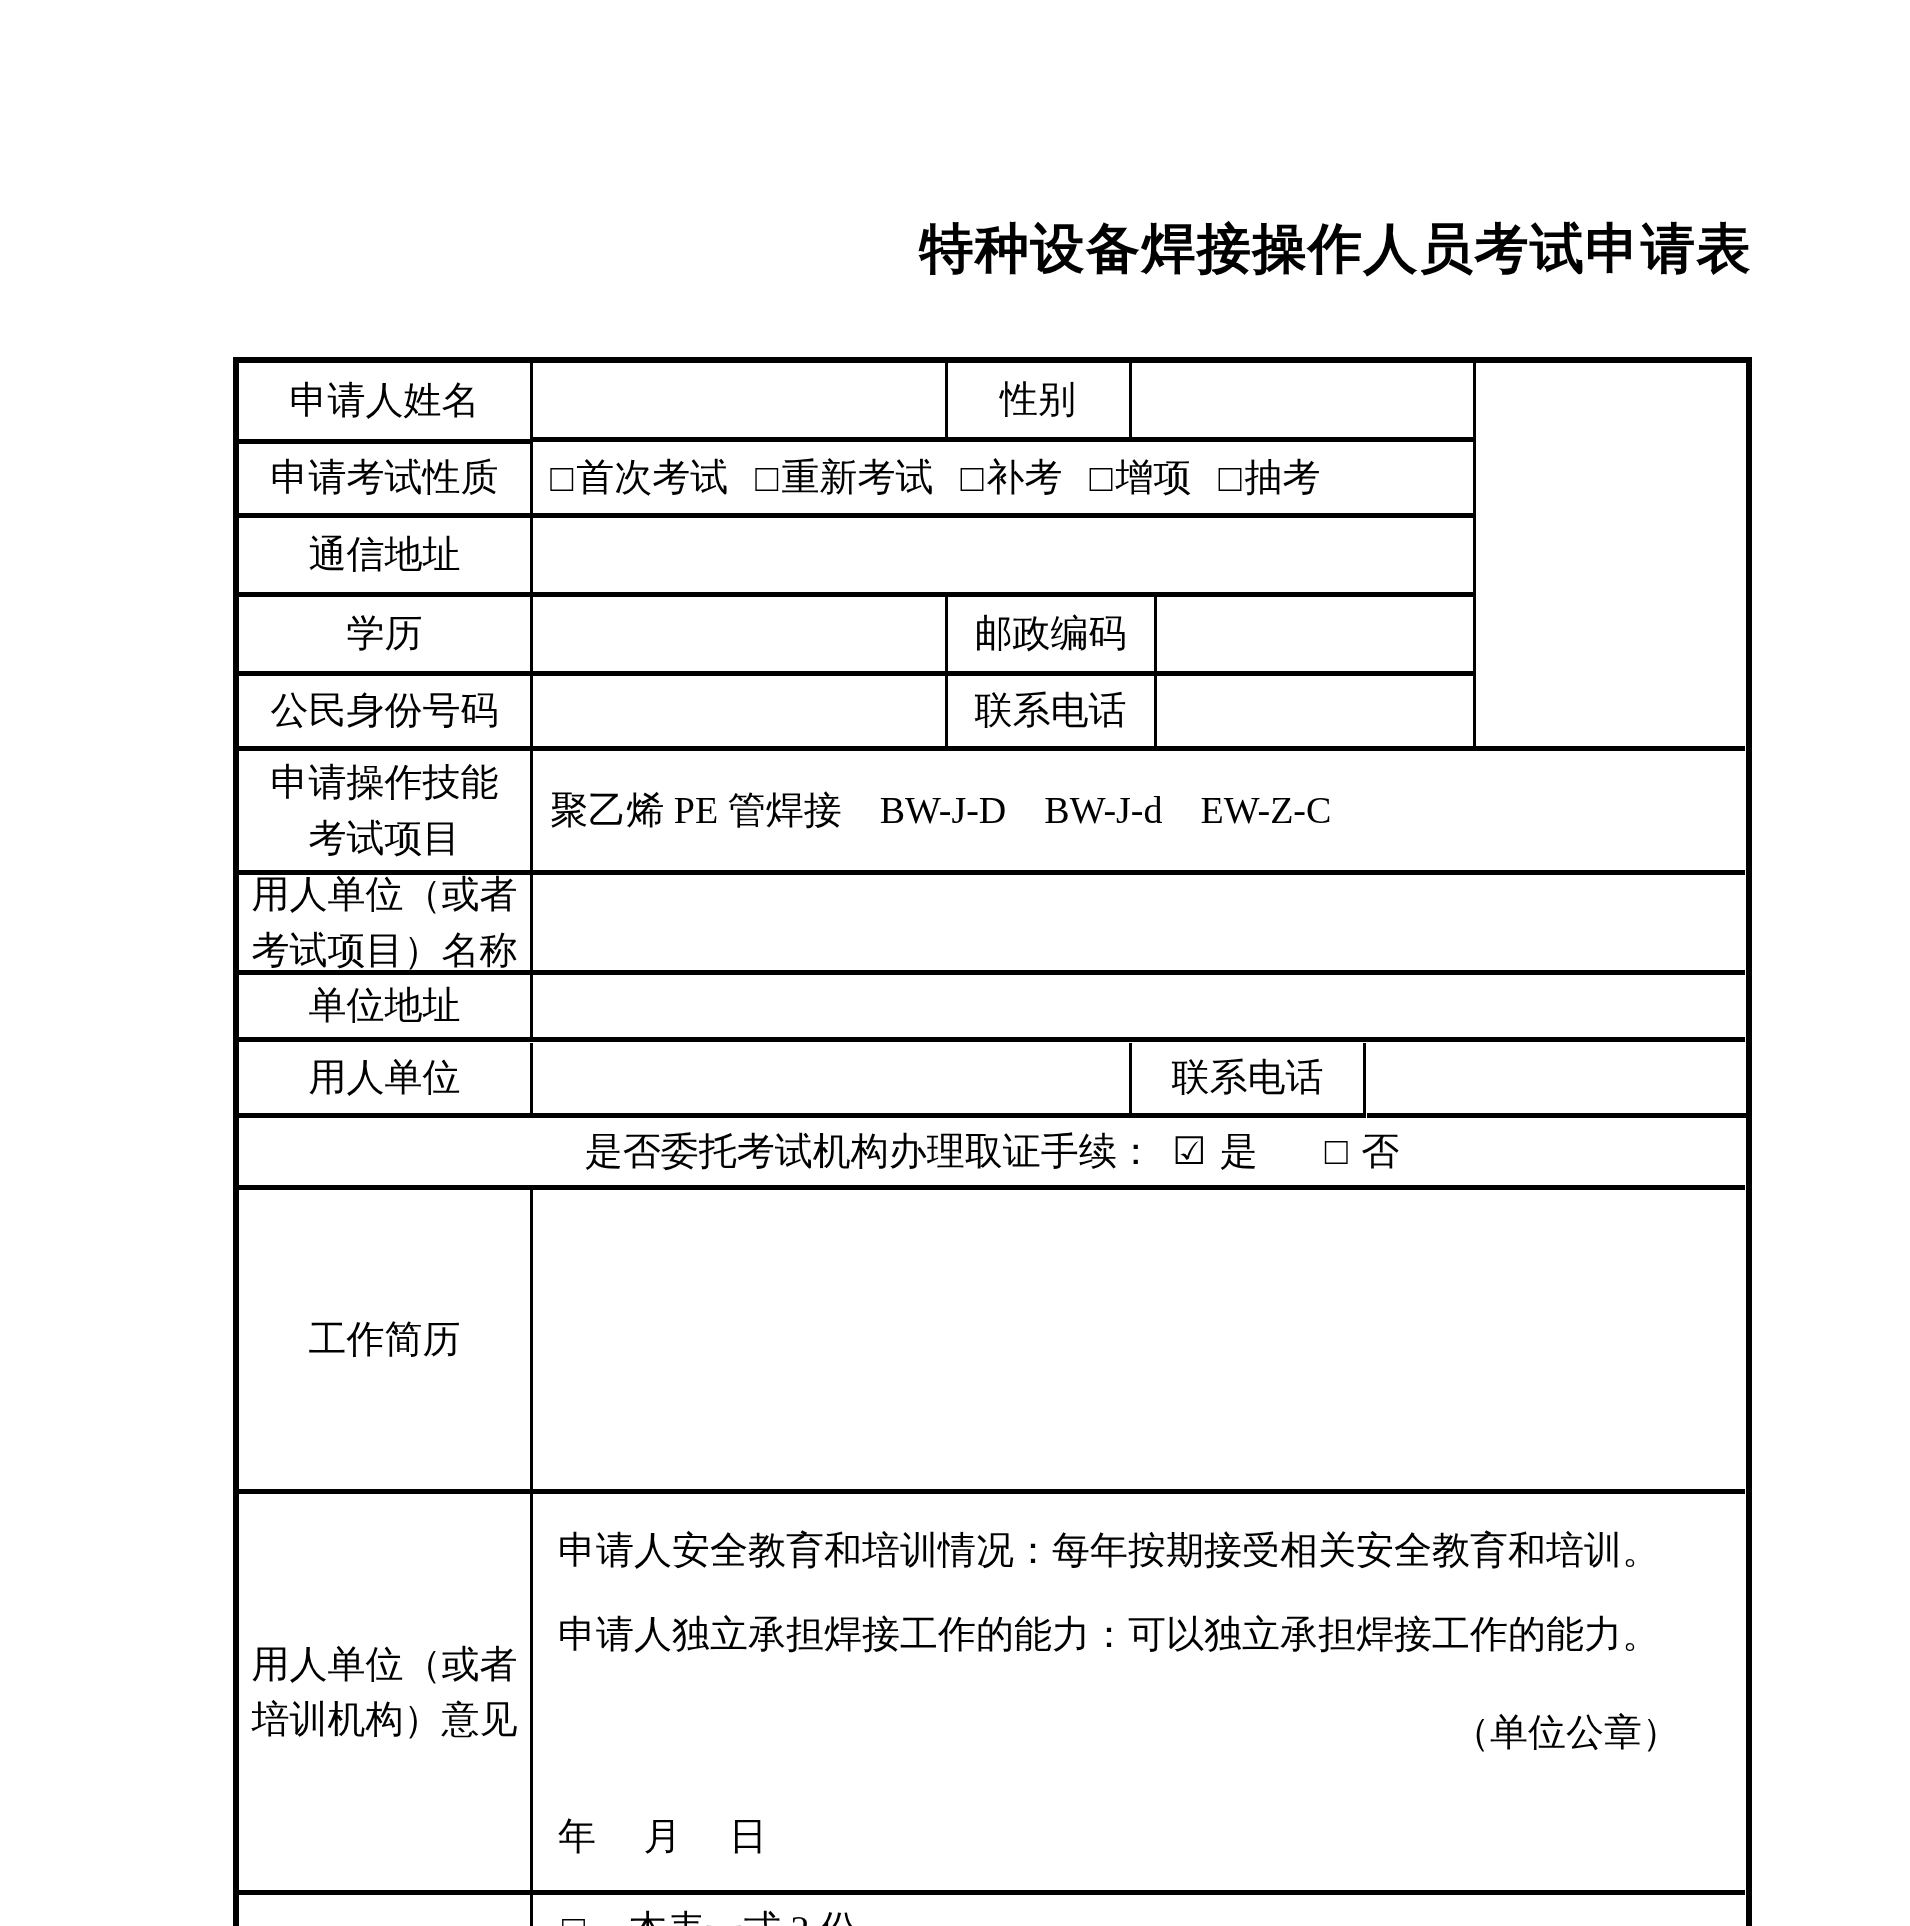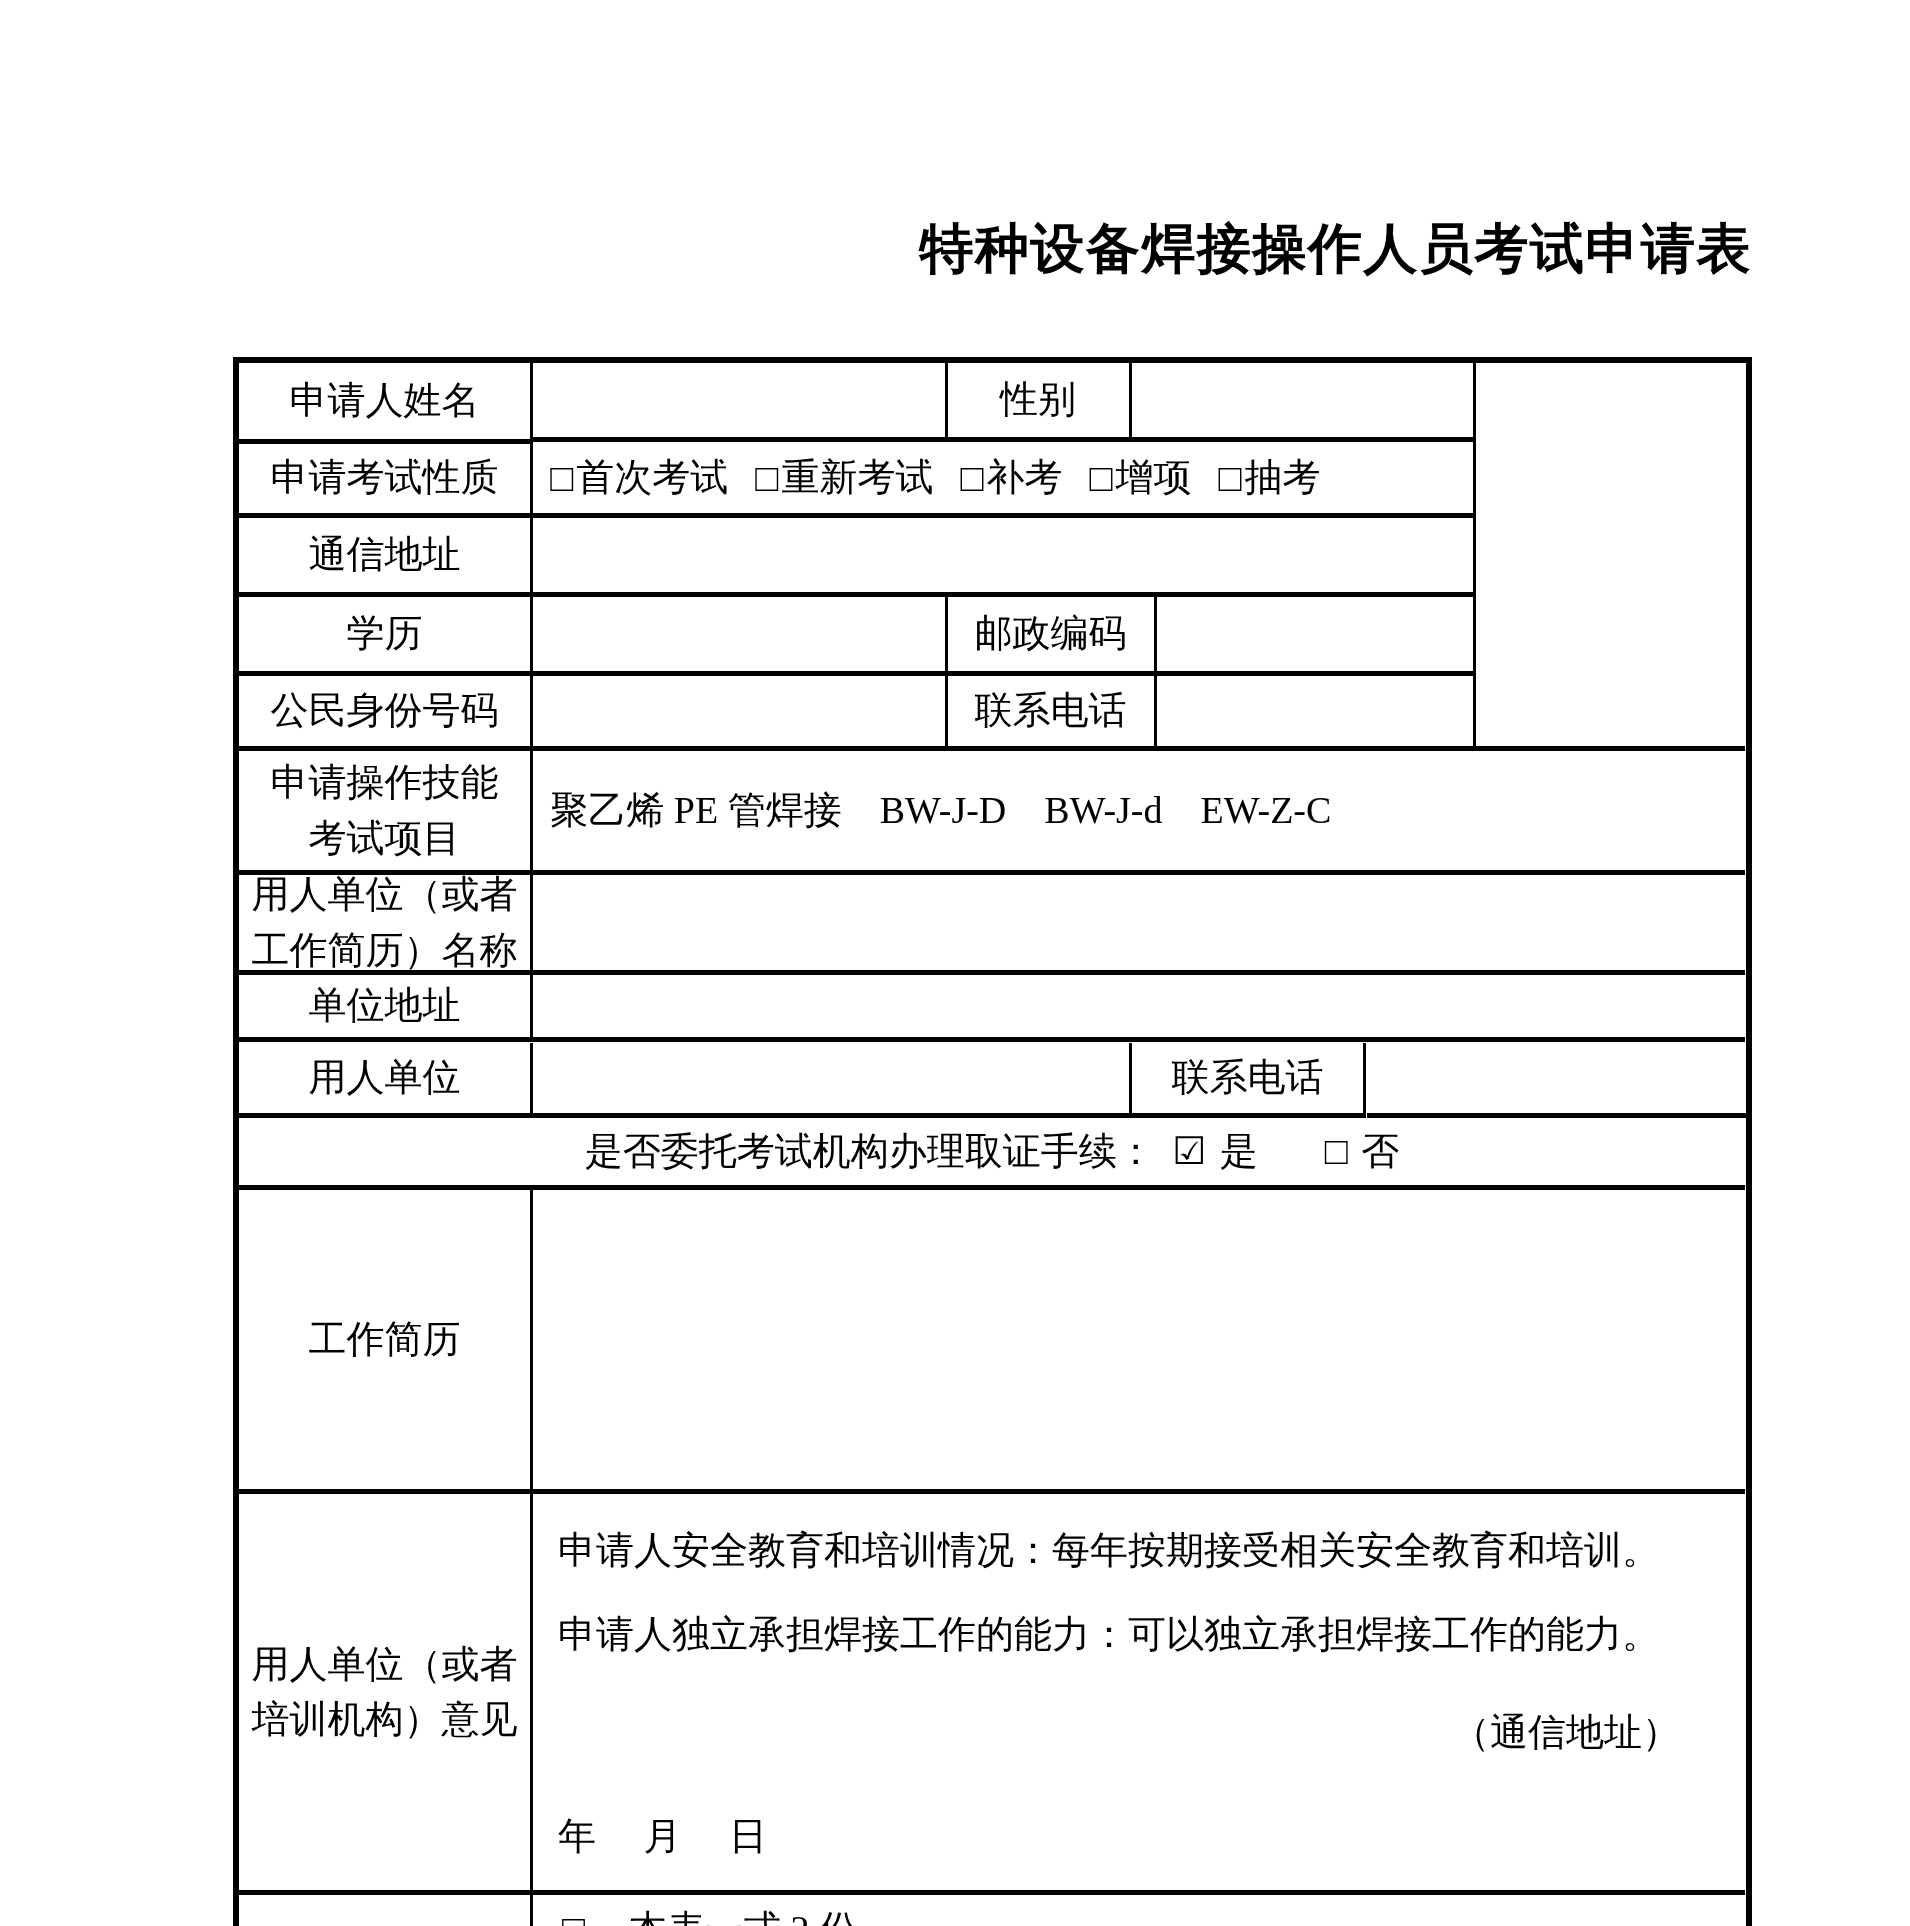--- a/index.html
+++ b/index.html
@@ -84,21 +84,21 @@
     <div class="cell val" style="left:918px;top:313px;width:319px;height:75px;"></div>
 
     <div class="cell val noR" style="left:294px;top:388px;width:1212px;height:124px;">聚乙烯 PE 管焊接　BW-J-D　BW-J-d　EW-Z-C</div>
     <div class="cell lab" style="left:0;top:388px;width:294px;height:124px;">
       <div>申请操作技能</div>
       <div>考试项目</div>
     </div>
 
     <div class="cell lab" style="left:0;top:512px;width:294px;height:100px;">
       <div>用人单位（或者</div>
-      <div>工作简历）名称</div>
+      <div>考试项目）名称</div>
     </div>
     <div class="cell val noR" style="left:294px;top:512px;width:1212px;height:100px;"></div>
 
     <div class="cell lab" style="left:0;top:611px;width:294px;height:68px;">单位地址</div>
     <div class="cell val noR" style="left:294px;top:611px;width:1212px;height:68px;"></div>
 
     <div class="cell lab" style="left:0;top:680px;width:294px;height:75px;">用人单位</div>
     <div class="cell val" style="left:294px;top:680px;width:599px;height:75px;"></div>
     <div class="cell lab" style="left:893px;top:680px;width:234px;height:75px;">联系电话</div>
     <div class="cell val noR" style="left:1128px;top:680px;width:379px;height:75px;"></div>
@@ -114,21 +114,21 @@
     <div class="cell lab" style="left:0;top:827px;width:294px;height:304px;">工作简历</div>
     <div class="cell val noR" style="left:294px;top:827px;width:1212px;height:304px;"></div>
 
     <div class="cell lab" style="left:0;top:1131px;width:294px;height:401px;">
       <div>用人单位（或者</div>
       <div>培训机构）意见</div>
     </div>
     <div class="cell noR blk" style="left:294px;top:1131px;width:1212px;height:401px;padding-left:25px;">
       <div class="op-p1">申请人安全教育和培训情况：每年按期接受相关安全教育和培训。</div>
       <div class="op-p2">申请人独立承担焊接工作的能力：可以独立承担焊接工作的能力。</div>
-      <div class="op-seal">（通信地址）</div>
+      <div class="op-seal">（单位公章）</div>
       <div class="op-date">年　 月　 日</div>
     </div>
 
     <div class="cell lab noB" style="left:0;top:1532px;width:294px;height:447px;">相关材料</div>
     <div class="cell noR noB blk mat" style="left:294px;top:1532px;width:1212px;height:447px;">
       <div class="chk-item"><span class="bx">□</span><span>本表一式 2 份</span></div>
 
     </div>
 
   </div>

